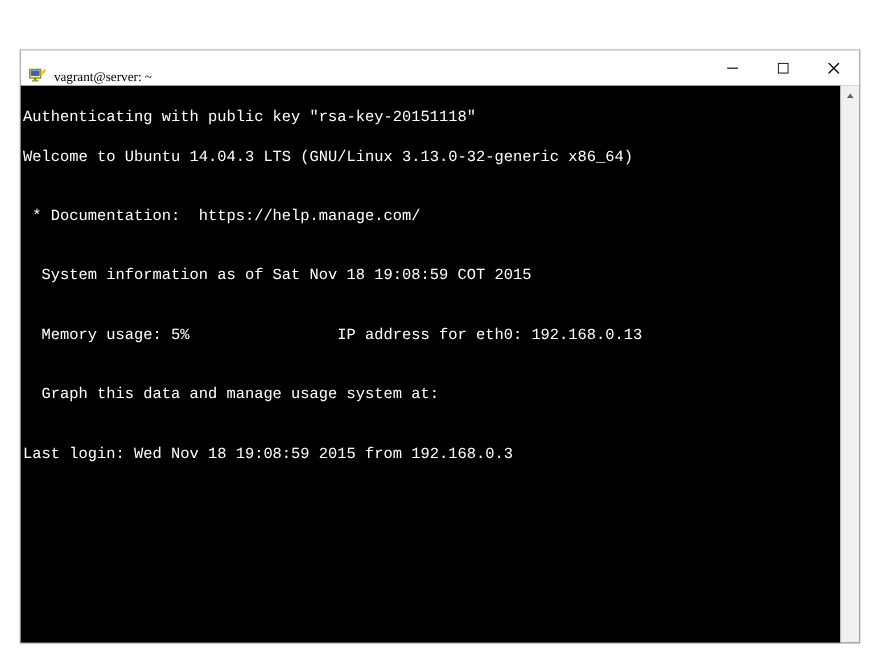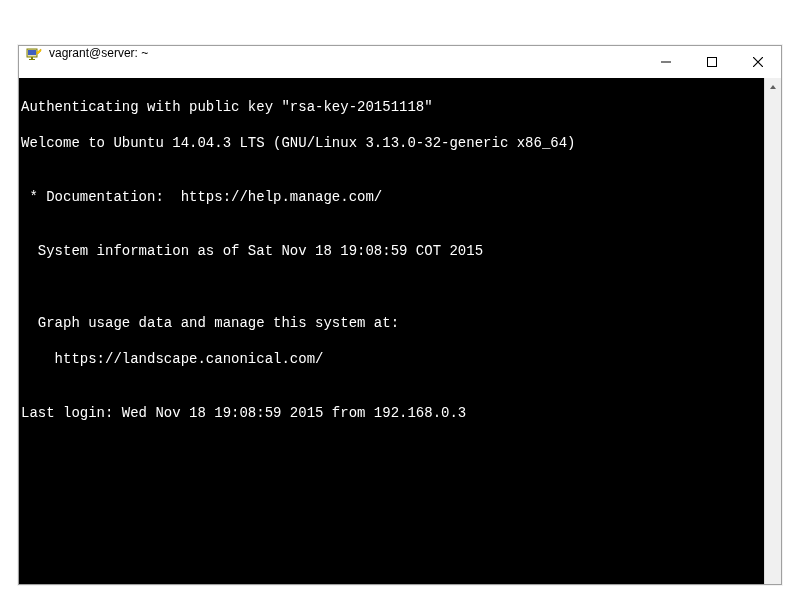--- a/index.html
+++ b/index.html
@@ -20,24 +20,25 @@
     border: 1px solid #a0a0a0;
     background: #fff;
     box-shadow: 0 0 0 1px rgba(0,0,0,0.05);
     display: flex;
     flex-direction: column;
   }
   .titlebar {
     height: 32px;
     background: #fff;
     display: flex;
-    align-items: flex-start;
+    align-items: flex-end;
     padding-left: 6px;
     border-bottom: 0;
     user-select: none;
+    font-family: Liberation Serif, serif;
   }
   .titlebar-icon {
     width: 18px;
     height: 18px;
     display: inline-block;
     margin-right: 6px;
   }
   .titlebar-title {
     font-size: 12px;
     color: #000;
@@ -130,23 +131,23 @@
   </div>
   <div class="client-area">
     <div class="terminal">
 <span class="line">Authenticating with public key "rsa-key-20151118"</span>
 <span class="line">Welcome to Ubuntu 14.04.3 LTS (GNU/Linux 3.13.0-32-generic x86_64)</span>
 <span class="line"></span>
 <span class="line"> * Documentation:  https://help.manage.com/</span>
 <span class="line"></span>
 <span class="line">  System information as of Sat Nov 18 19:08:59 COT 2015</span>
 <span class="line"></span>
+<span class="line">  Memory usage: 5%                IP address for eth0: 192.168.0.13</span>
 <span class="line"></span>
-<span class="line">  Graph usage data and manage this system at:</span>
-<span class="line">    https://landscape.canonical.com/</span>
+<span class="line">  Graph this data and manage usage system at:</span>
 <span class="line"></span>
 <span class="line">Last login: Wed Nov 18 19:08:59 2015 from 192.168.0.3</span>
 
     </div>
     <div class="scrollbar">
       <div class="scroll-arrow up">
         <svg viewBox="0 0 8 8">
             <path d="M4 2 L7 6 L1 6 Z"></path>
           </svg>
       </div>

